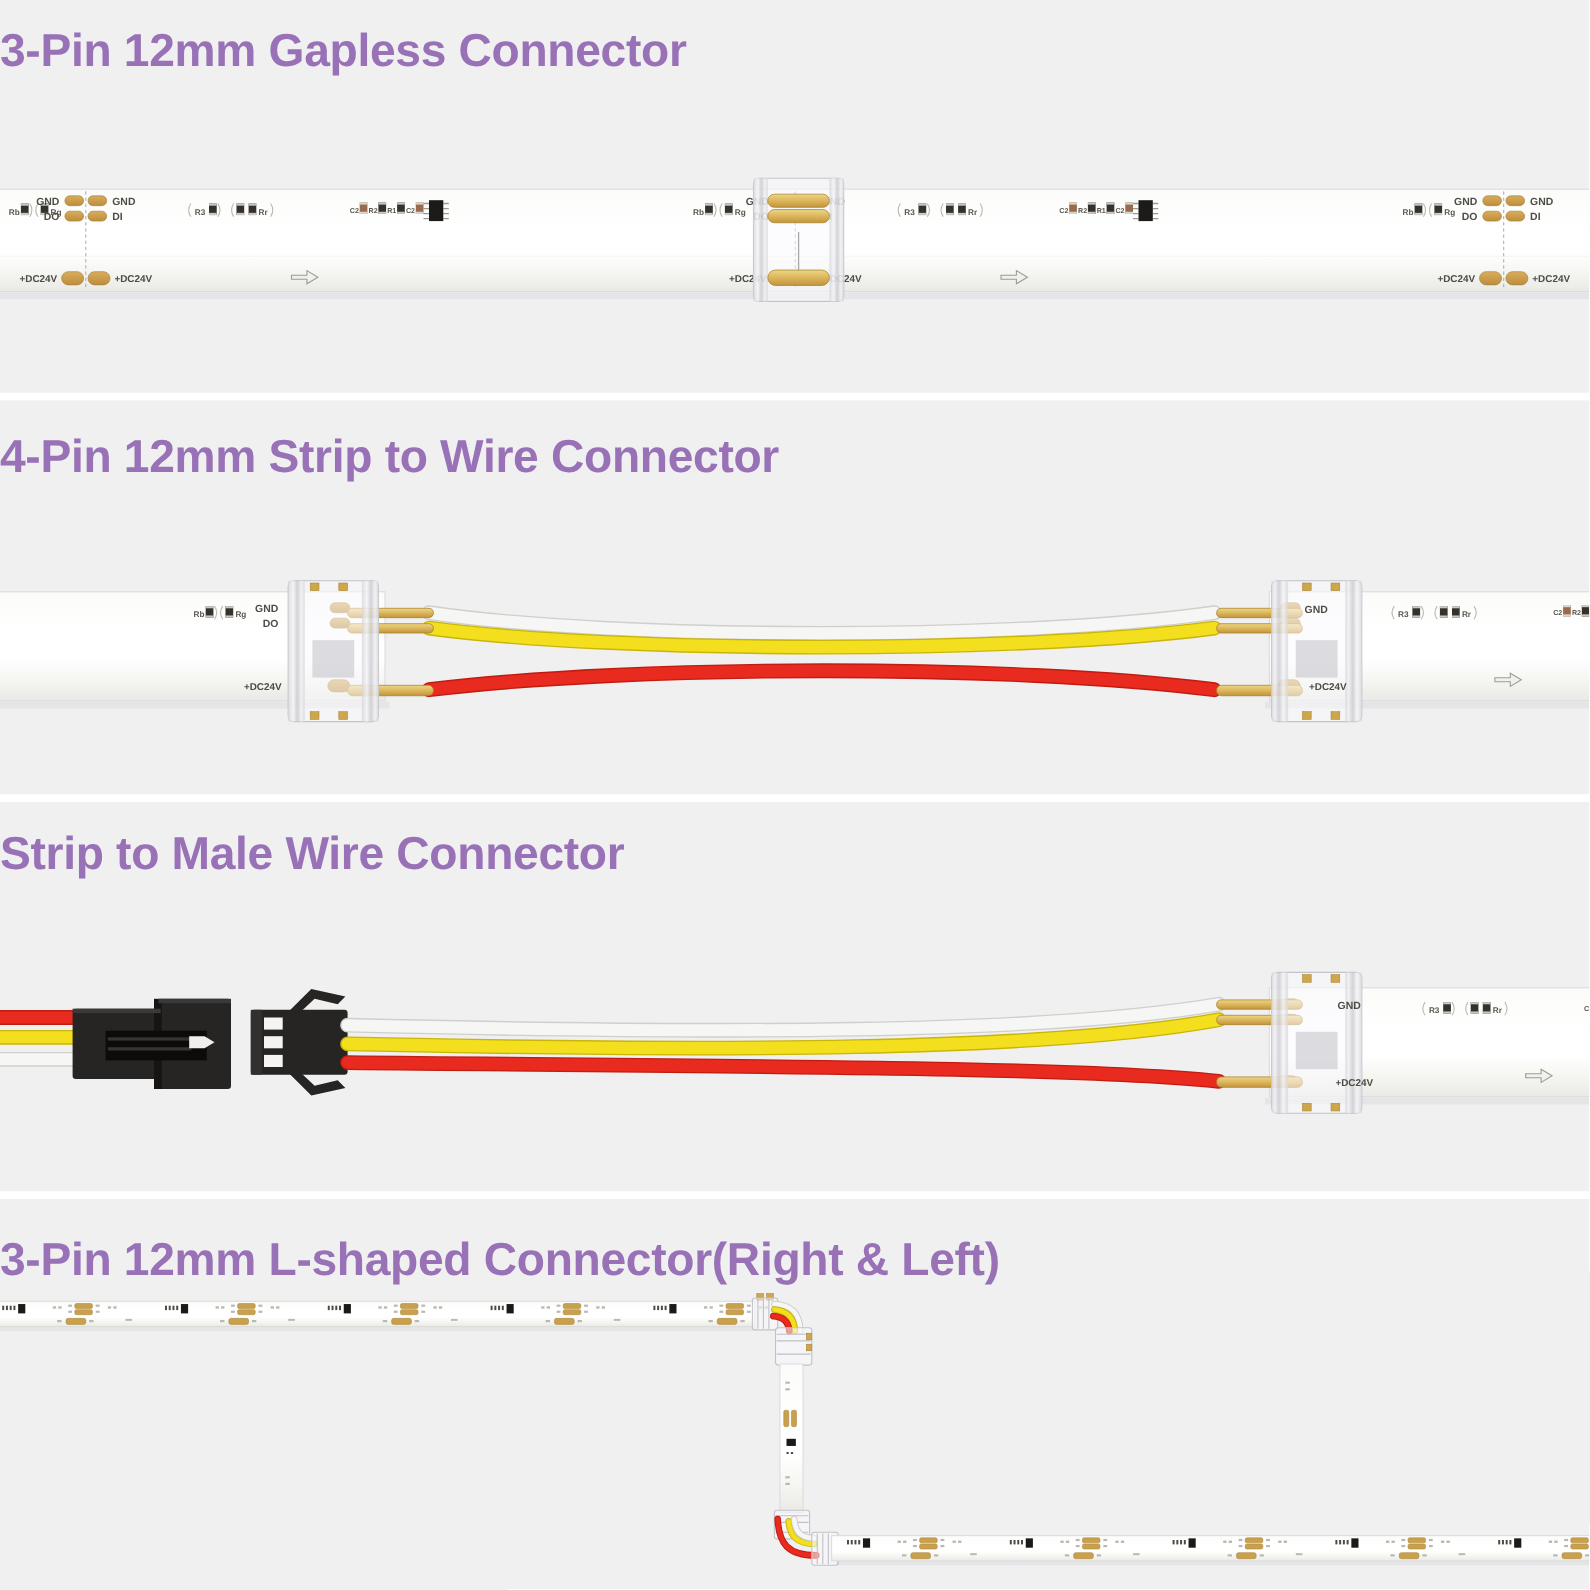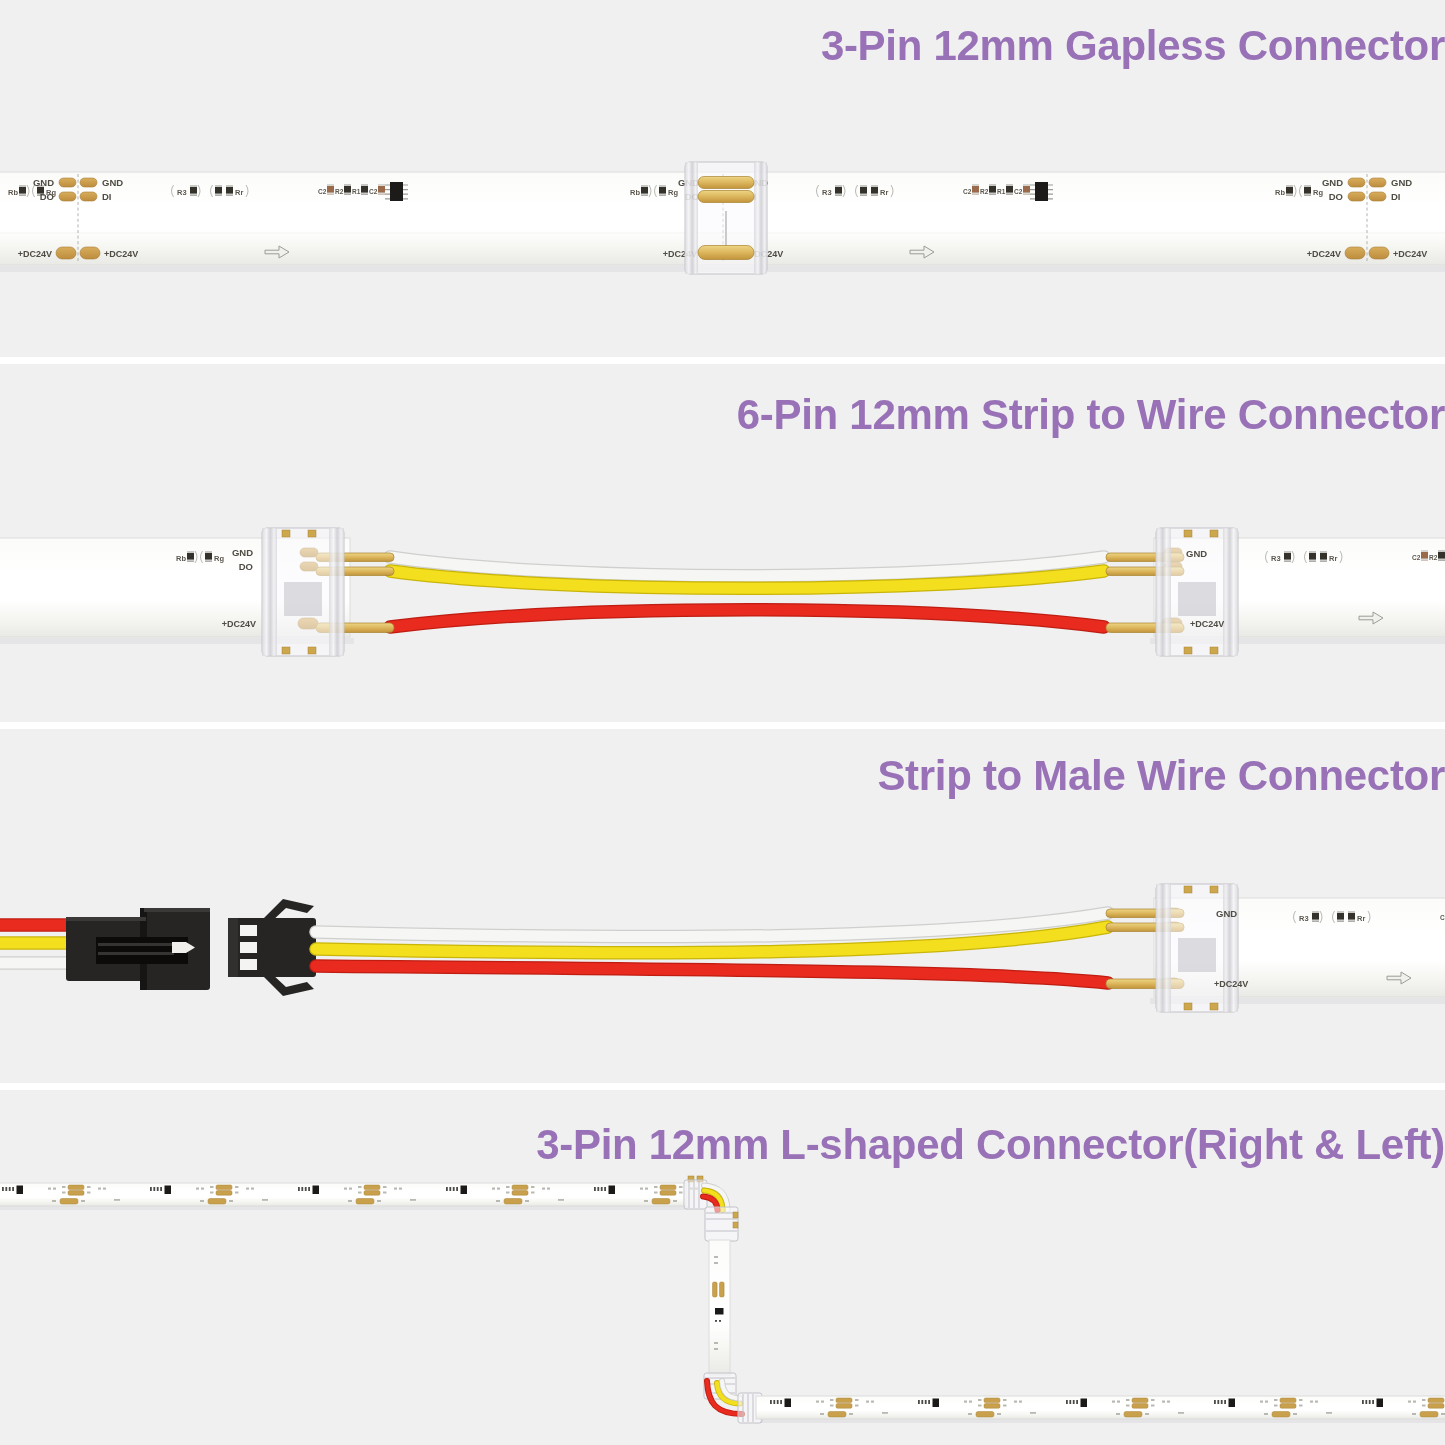--- a/index.html
+++ b/index.html
@@ -3,21 +3,21 @@
 <meta charset="utf-8">
 <style>
   html,body{margin:0;padding:0;background:#ffffff;}
   .stage{position:relative;width:1445px;height:1445px;background:#ffffff;overflow:hidden;
          font-family:"Liberation Sans",sans-serif;}
   .panel{position:absolute;left:0;width:1445px;background:#f0f0f1;}
   .p1{top:0;height:357px;}
   .p2{top:364px;height:358px;}
   .p3{top:729px;height:354px;}
   .p4{top:1090px;height:355px;}
-  h2.title{position:absolute;left:0;width:100%;margin:0;text-align:right;
+  h2.title{position:absolute;left:0;width:100%;margin:0;text-align:left;
            color:#9871b7;font-size:42px;font-weight:bold;letter-spacing:-.3px;z-index:3;}
   .p1 .title{top:22px}.p2 .title{top:27px}.p3 .title{top:23px}.p4 .title{top:31px}
   svg.illus{position:absolute;left:0;top:0;}
 
   
   .strip{fill:url(#stripV);stroke:#dcdcdb;stroke-width:1;}
   .stripShadow{fill:rgba(70,70,80,0.06);}
   .pad{fill:url(#padG);stroke:#a8803a;stroke-width:.6;}
   .padSm{fill:#cda74e;stroke:#a8822f;stroke-width:.5;}
   .padSm2{fill:#c9a14c;stroke:#ab853a;stroke-width:.5;}
@@ -211,21 +211,21 @@
         <use href="#comps" x="78" y="0"></use>
         <use href="#cutgroup" x="723" y="0"></use>
         <use href="#comps" x="723" y="0"></use>
         <use href="#cutgroup" x="1367" y="0"></use>
         <use href="#clip1" x="726" y="0"></use>
       </g>
     </svg>
   </section>
 
   <section class="panel p2">
-    <h2 class="title">6-Pin 12mm Strip to Wire Connector</h2>
+    <h2 class="title">4-Pin 12mm Strip to Wire Connector</h2>
     <svg class="illus" width="1445" height="358" viewBox="0 0 1445 358">
 
       <rect x="-6" y="274" width="360" height="6" class="stripShadow"></rect>
       <rect x="-6" y="174" width="356" height="99" class="strip"></rect>
       <use href="#rbrg" x="176" y="174"></use>
       <text x="253" y="192" class="slbl end">GND</text>
       <text x="253" y="206" class="slbl end">DO</text>
       <text x="256" y="263" class="spow end">+DC24V</text>
       <rect x="300" y="184" width="18" height="9" rx="4.5" class="pad"></rect>
       <rect x="300" y="198" width="18" height="9" rx="4.5" class="pad"></rect>

